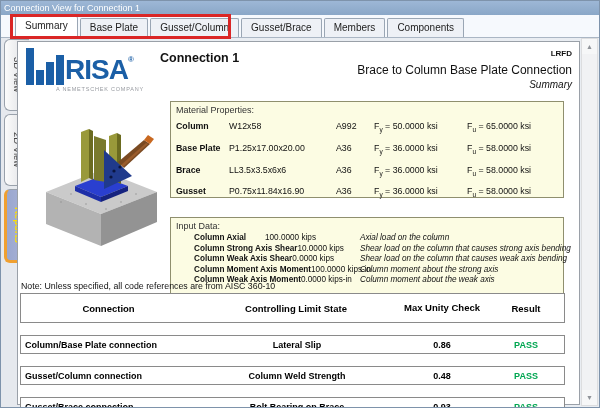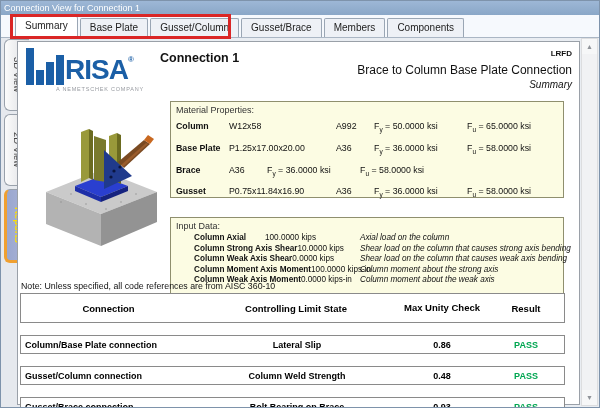--- a/index.html
+++ b/index.html
@@ -209,20 +209,21 @@
       </div>
       <div class="mrow">
         <span class="m-name">Base Plate</span>
         <span class="m-size">P1.25x17.00x20.00</span>
         <span class="m-grade">A36</span>
         <span class="m-fy"><span>F</span><sub>y</sub><span> = 36.0000 ksi</span></span>
         <span class="m-fu"><span>F</span><sub>u</sub><span> = 58.0000 ksi</span></span>
       </div>
       <div class="mrow">
         <span class="m-name">Brace</span>
+        <span class="m-size">LL3.5x3.5x6x6</span>
         <span class="m-grade">A36</span>
         <span class="m-fy"><span>F</span><sub>y</sub><span> = 36.0000 ksi</span></span>
         <span class="m-fu"><span>F</span><sub>u</sub><span> = 58.0000 ksi</span></span>
       </div>
       <div class="mrow">
         <span class="m-name">Gusset</span>
         <span class="m-size">P0.75x11.84x16.90</span>
         <span class="m-grade">A36</span>
         <span class="m-fy"><span>F</span><sub>y</sub><span> = 36.0000 ksi</span></span>
         <span class="m-fu"><span>F</span><sub>u</sub><span> = 58.0000 ksi</span></span>

